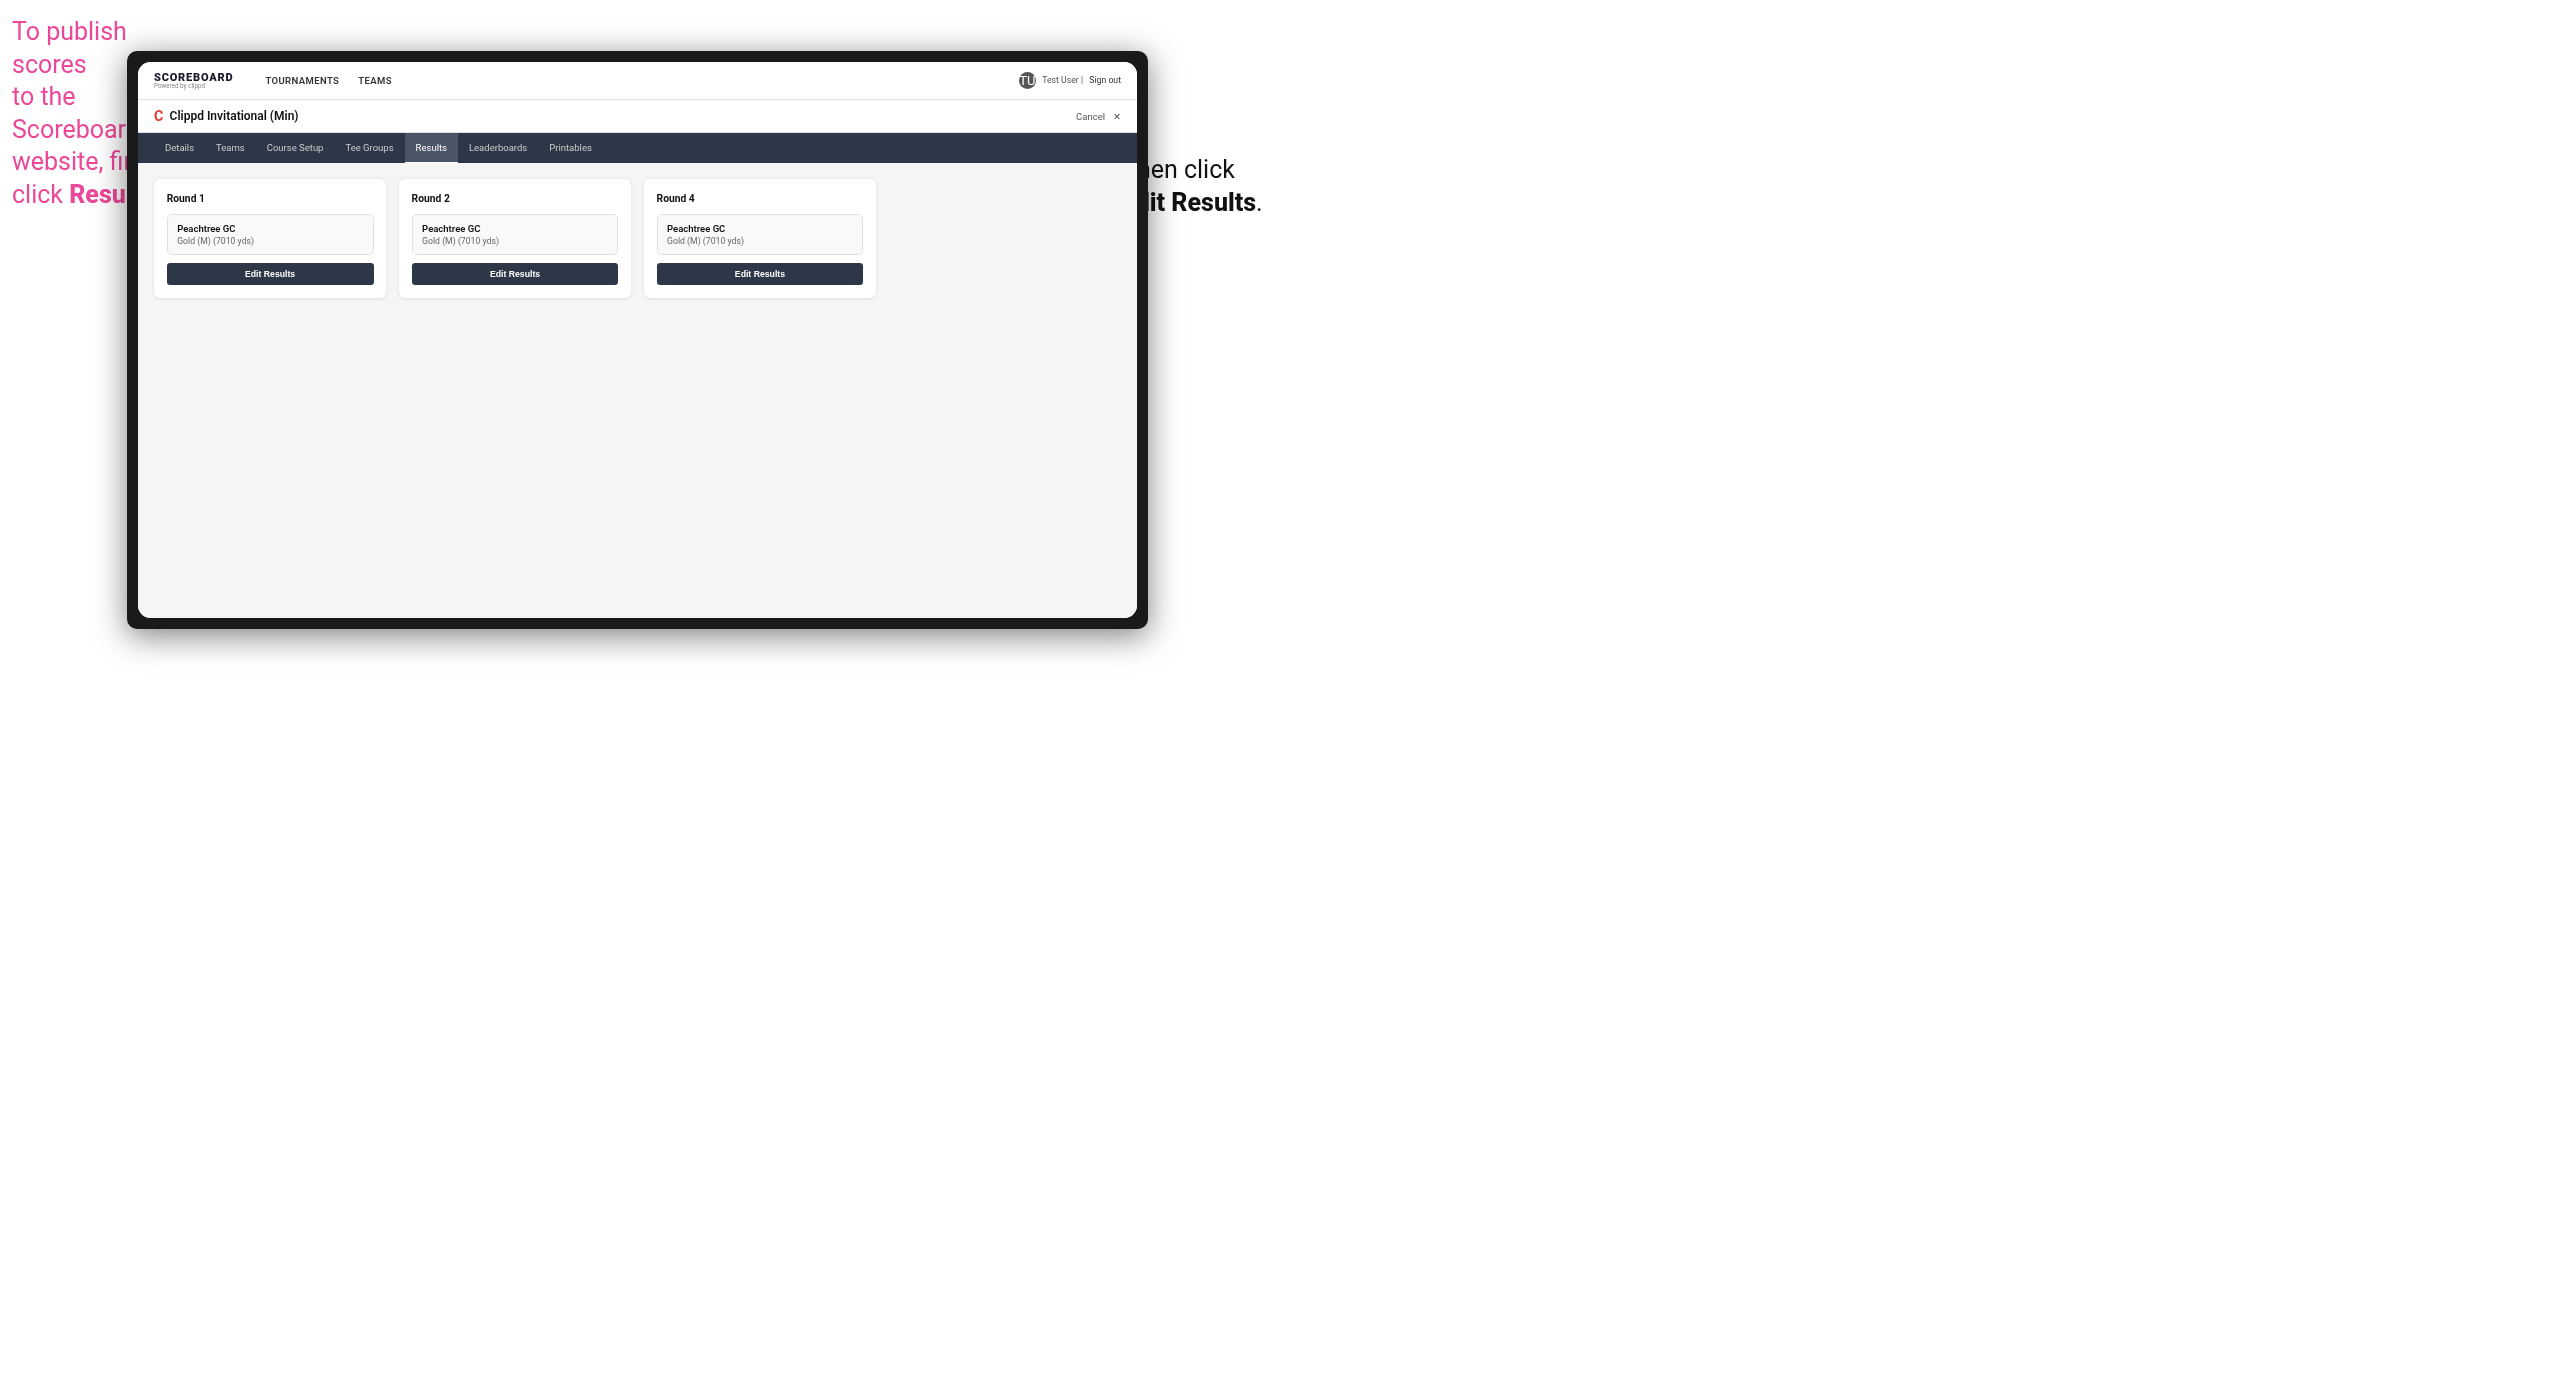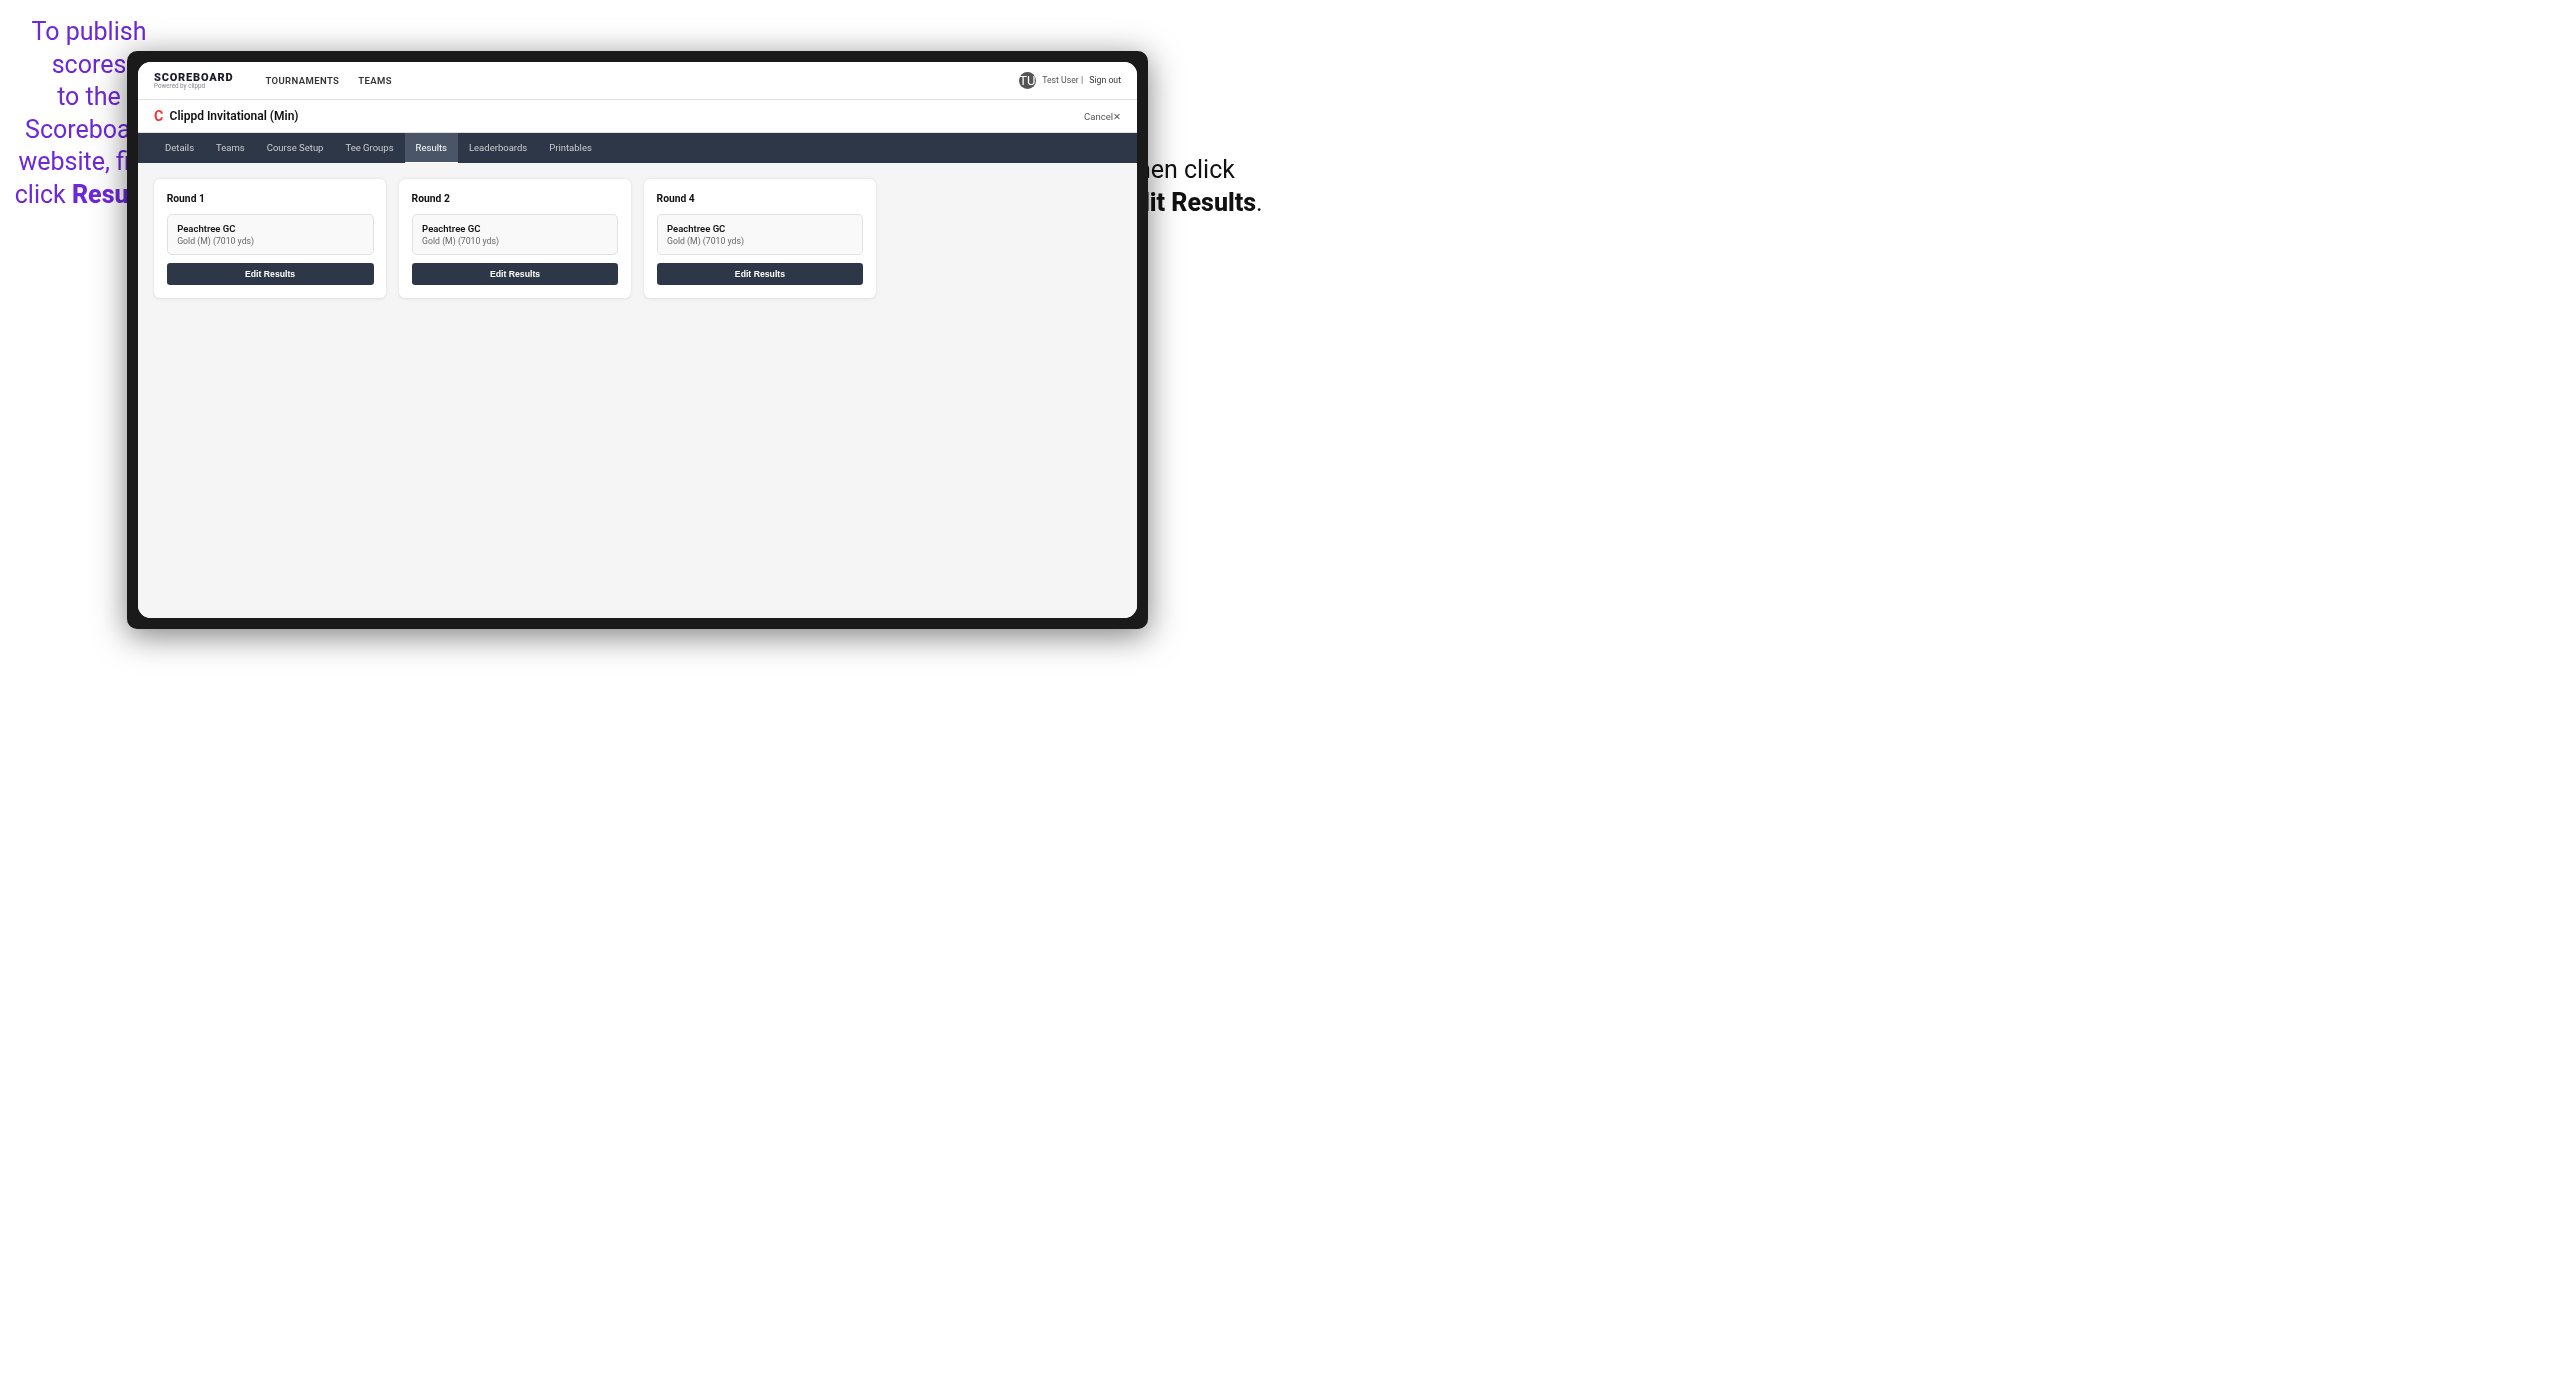--- a/index.html
+++ b/index.html
@@ -12,23 +12,22 @@
       overflow: hidden;
     }
 
     
     .instruction-left {
       position: absolute;
       top: 16px;
       left: 12px;
       font-size: 25px;
       line-height: 1.3;
-      color: #6d28d9;
+      color: #ec4899;
       width: 154px;
-      text-align: center;
     }
     .instruction-left strong { font-weight: 800; }
 
     
     .instruction-right {
       position: absolute;
       top: 154px;
       right: 16px;
       font-size: 25px;
       line-height: 1.3;
@@ -150,21 +149,21 @@
       font-size: 12px;
       font-weight: 600;
       color: #111;
     }
     .cancel-btn {
       font-size: 9.5px;
       color: #555;
       cursor: pointer;
       display: flex;
       align-items: center;
-      gap: 0;
+      gap: 8px;
     }
 
     
     .sub-nav {
       background: #2d3748;
       display: flex;
       align-items: center;
       padding: 0 16px;
       height: 30px;
       flex-shrink: 0;

